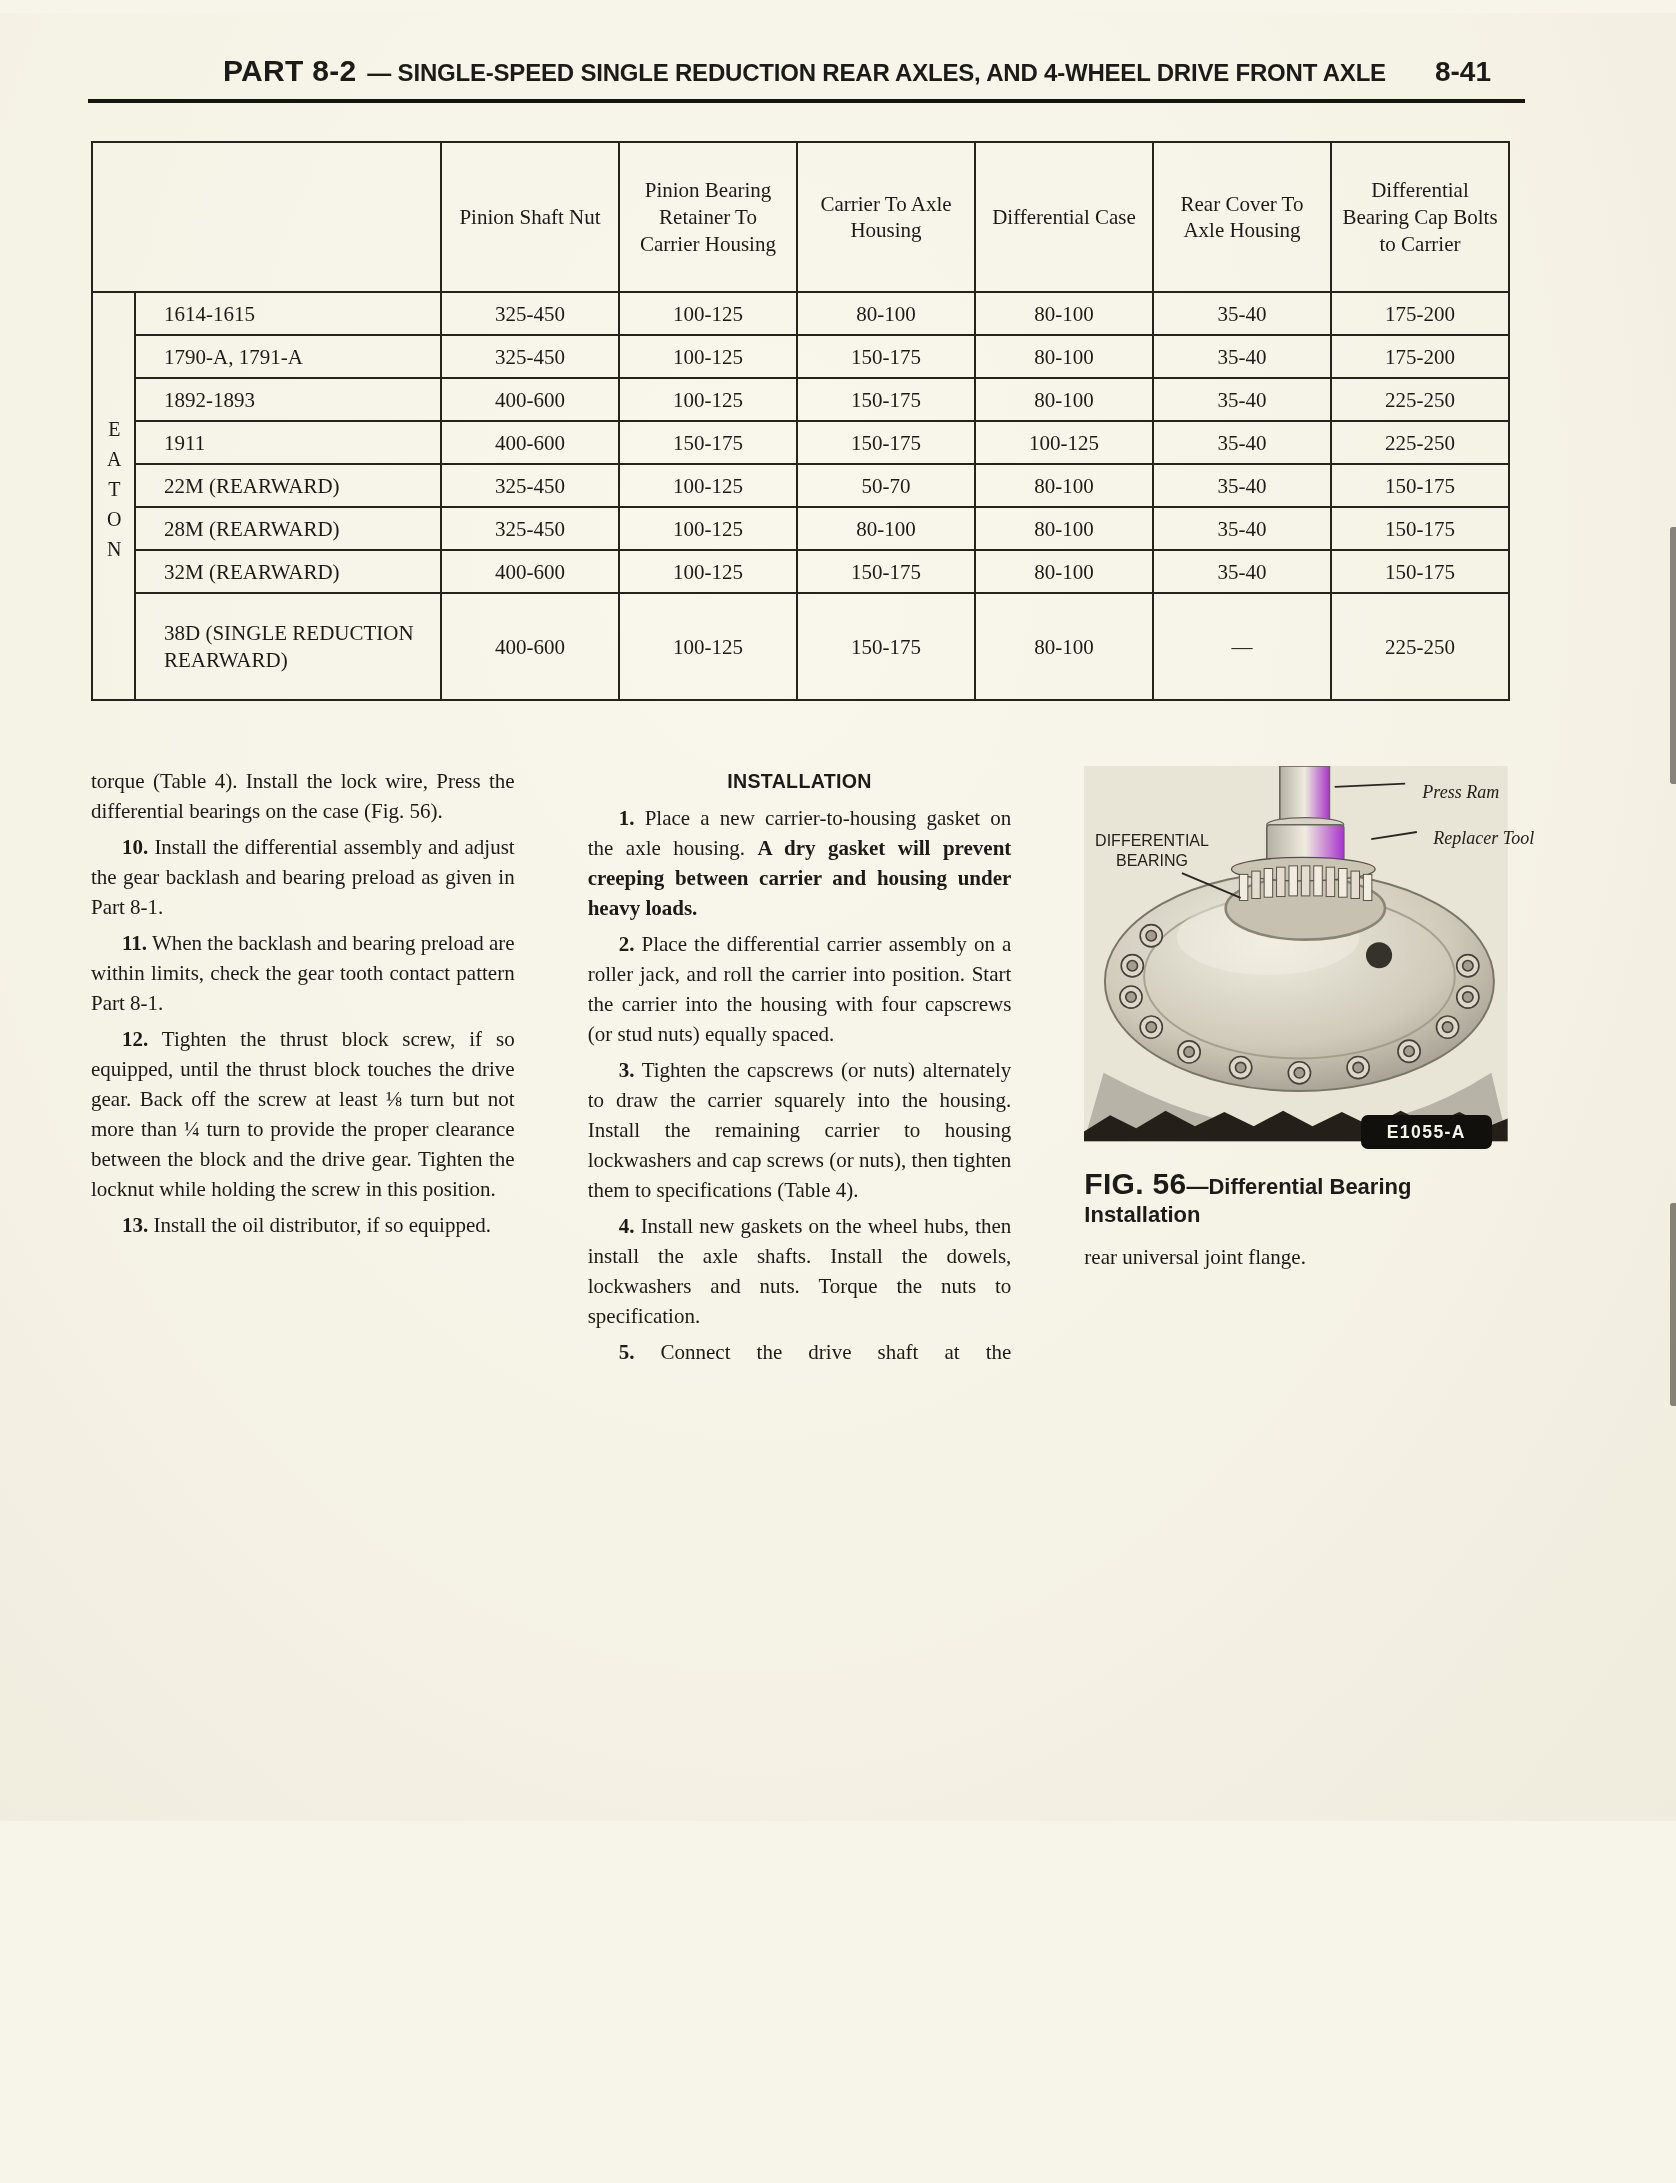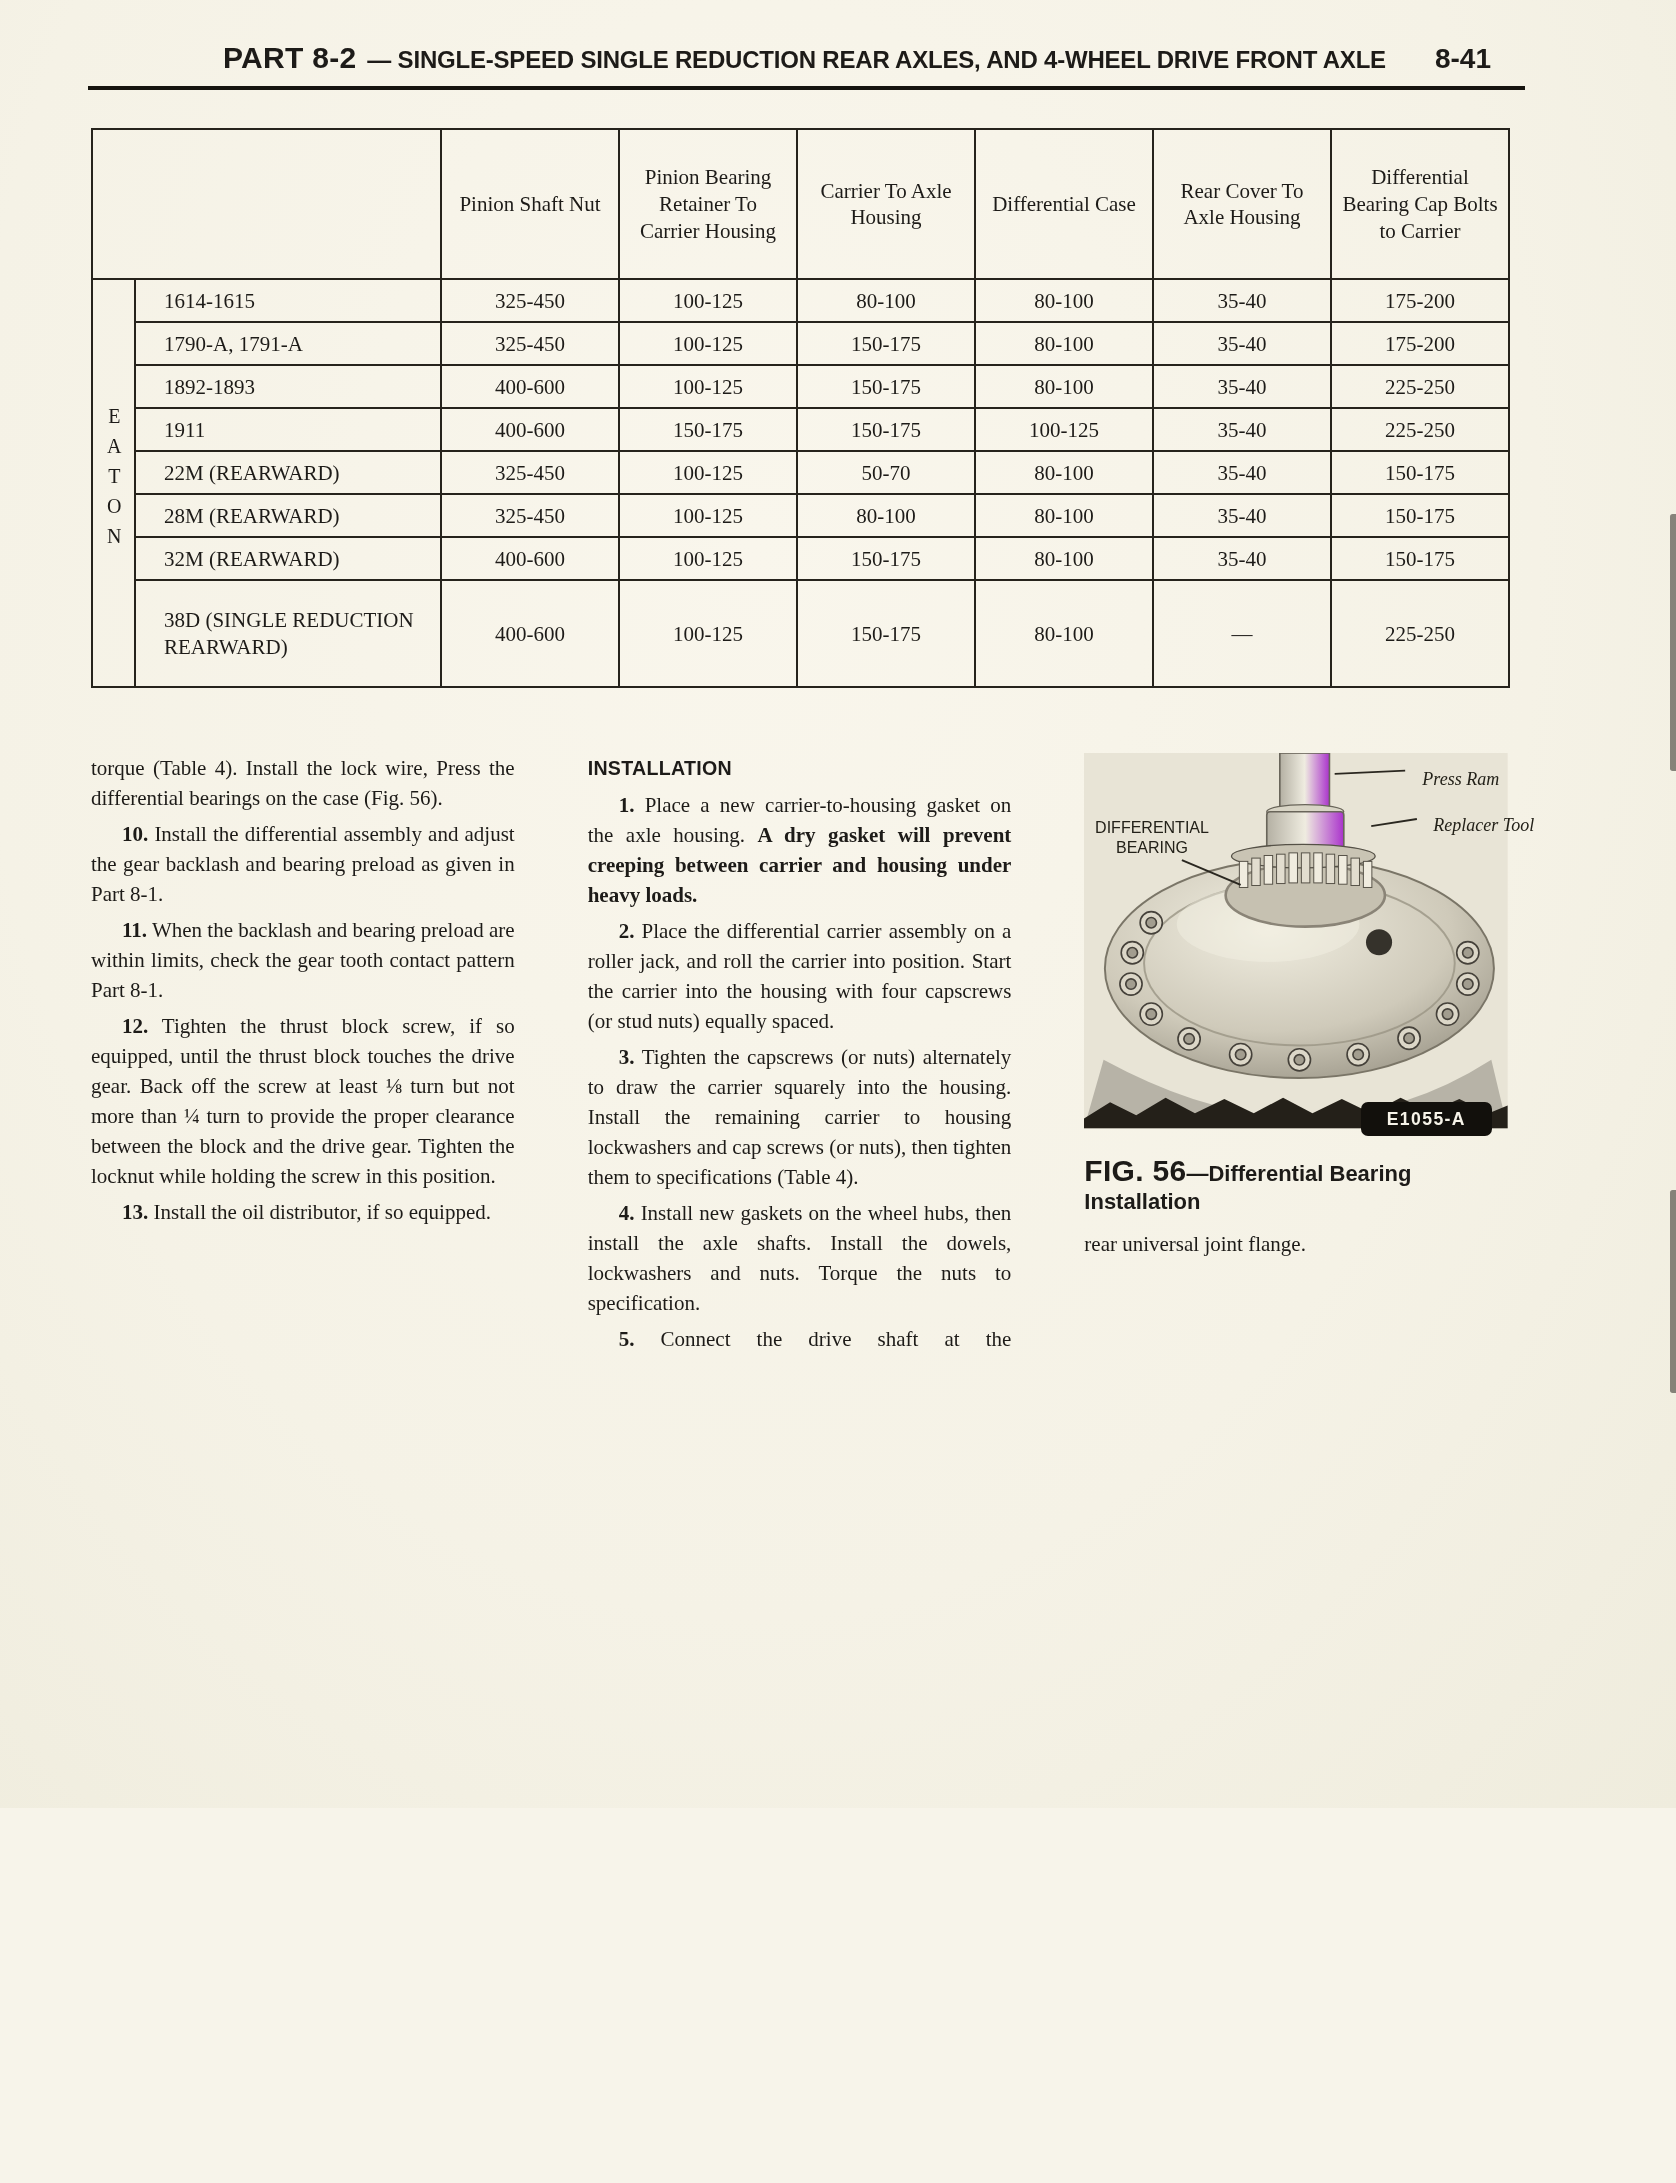--- a/index.html
+++ b/index.html
@@ -1,20 +1,20 @@
 <!DOCTYPE html>
 <html style="font-size:10.8px"><head>
 <meta charset="utf-8">
 <style>
   * { margin:0; padding:0; box-sizing:border-box; }
   html,body { background:#f7f4ea; }
   .page {
     position:relative; width:1677px; height:1808px;
     background: radial-gradient(ellipse at 45% 30%, #f9f6ec 0%, #f5f2e6 60%, #efecdd 100%);
-    font-family:"Liberation Serif", serif; color:#1d1b18; overflow:hidden;
+    font-family:"Liberation Serif", serif; color:#1d1b18; overflow:hidden;margin-top:13px;
   }
 
   
   .header-row { display:flex; align-items:baseline; justify-content:space-between;
     padding:41px 186px 0 223px; font-family:"Liberation Sans", sans-serif; font-weight:bold; }
   .header-left { display:flex; align-items:baseline; gap:10.8px; }
   .part-no { font-size:30px; letter-spacing:0.3px; }
   .header-title { font-size:24px; letter-spacing:-0.2px; }
   .page-number { font-size:28px; }
   .header-rule { height:4.7px; background:#16140f; margin:10.8px 152px 0 88px; }
@@ -37,21 +37,21 @@
   .vert-label { writing-mode:vertical-rl; text-orientation:upright; letter-spacing:8px; font-size:20px; }
 
   
   .columns { display:grid; grid-template-columns:1fr 1fr 1fr; column-gap:73px;
     margin:65px 169px 0 91px; font-size:21px; line-height:30px; text-align:justify; }
   .p { margin-bottom:6px; }
   .p.indent { text-indent:31px; }
   .p.fulljust { text-align-last:justify; }
   .num { font-weight:bold; }
   .install-heading { font-family:"Liberation Sans", sans-serif; font-weight:bold;
-    font-size:19.6px; letter-spacing:0.3px; margin-bottom:6.8px; text-align:left; }
+    font-size:19.6px; letter-spacing:0.3px; margin-bottom:6.8px; text-align:center; }
 
   
   .figure { position:relative; width:100%; height:389px; margin-bottom:12px; }
   .fig-art { position:absolute; inset:0; }
   .fig-label { position:absolute; font-style:italic; font-size:18px; color:#232119; white-space:nowrap; }
   .fig-label-block { position:absolute; font-family:"Liberation Sans", sans-serif;
     font-size:16px; line-height:1.25; text-align:center; color:#232119; font-style:normal; }
   .fig-code { position:absolute; right:16px; bottom:6.8px; background:#12100c; color:#f6f3e8;
     font-family:"Liberation Sans", sans-serif; font-weight:bold; font-size:17.6px;
     padding:2px 26px; letter-spacing:1.4px;border-radius:7px; }

